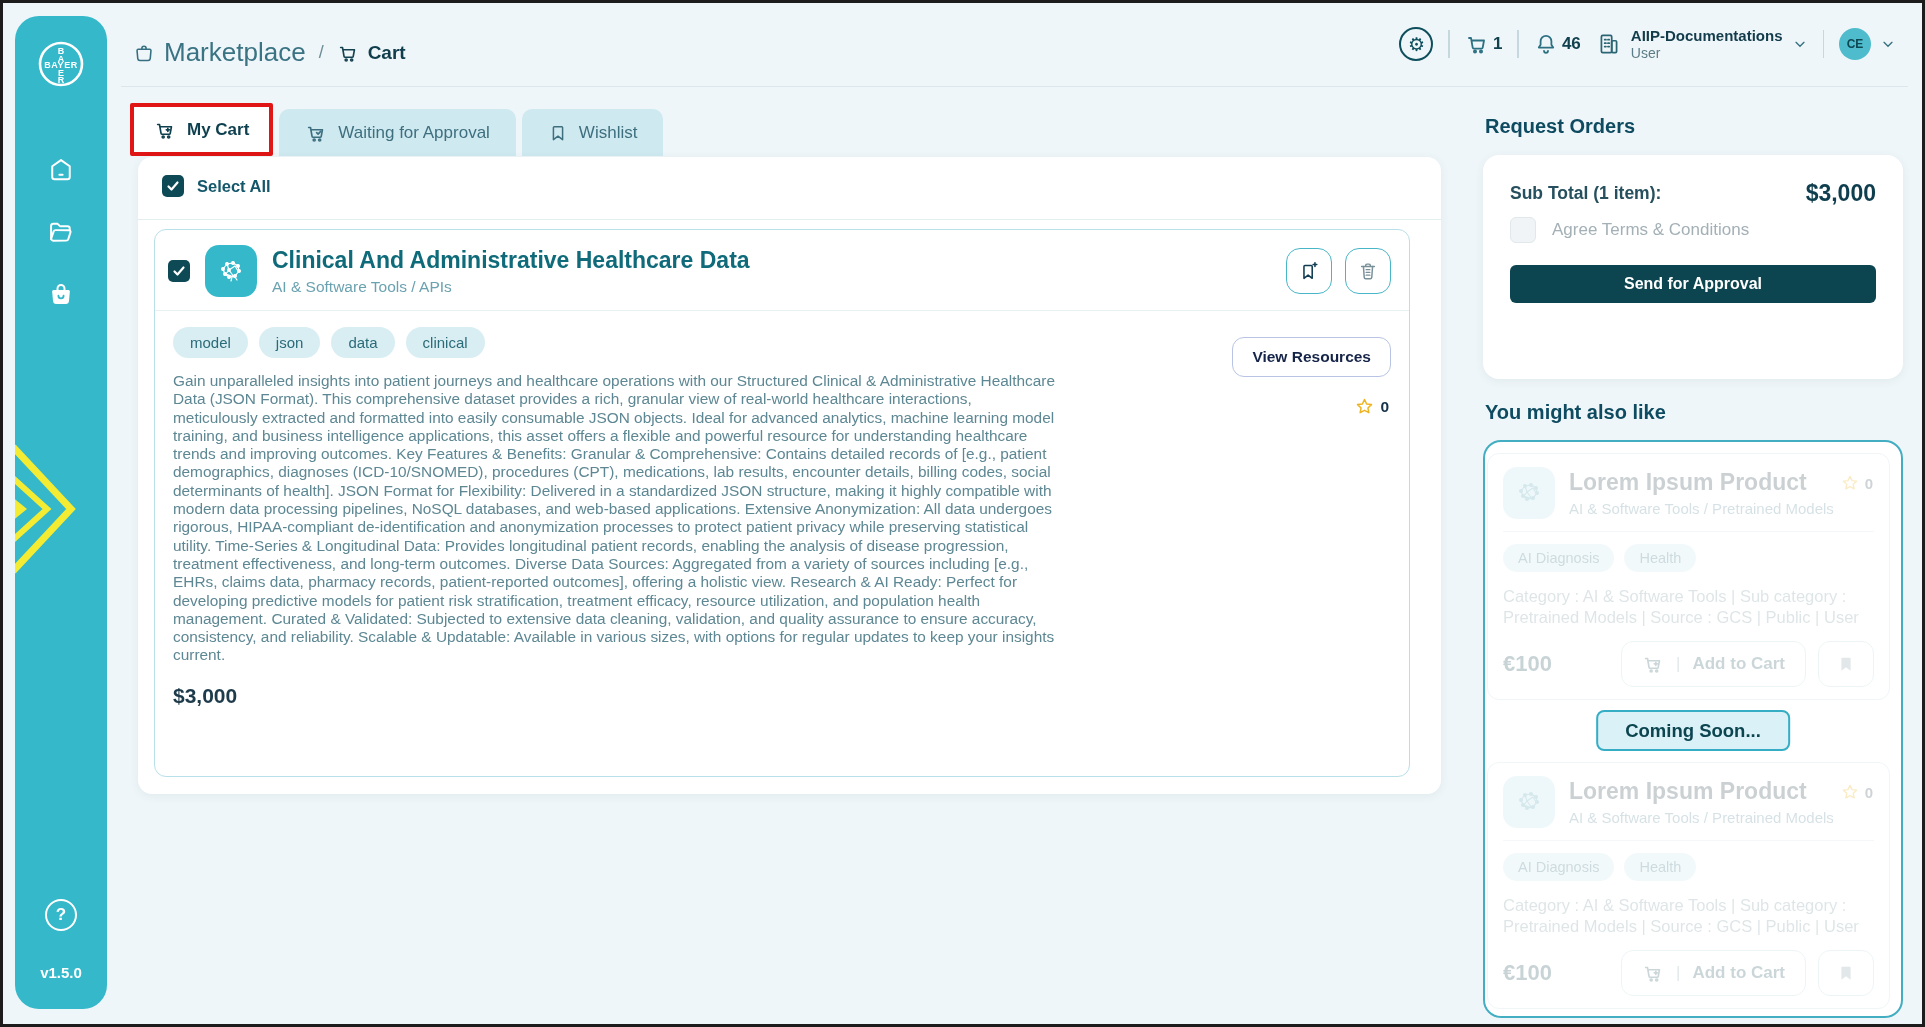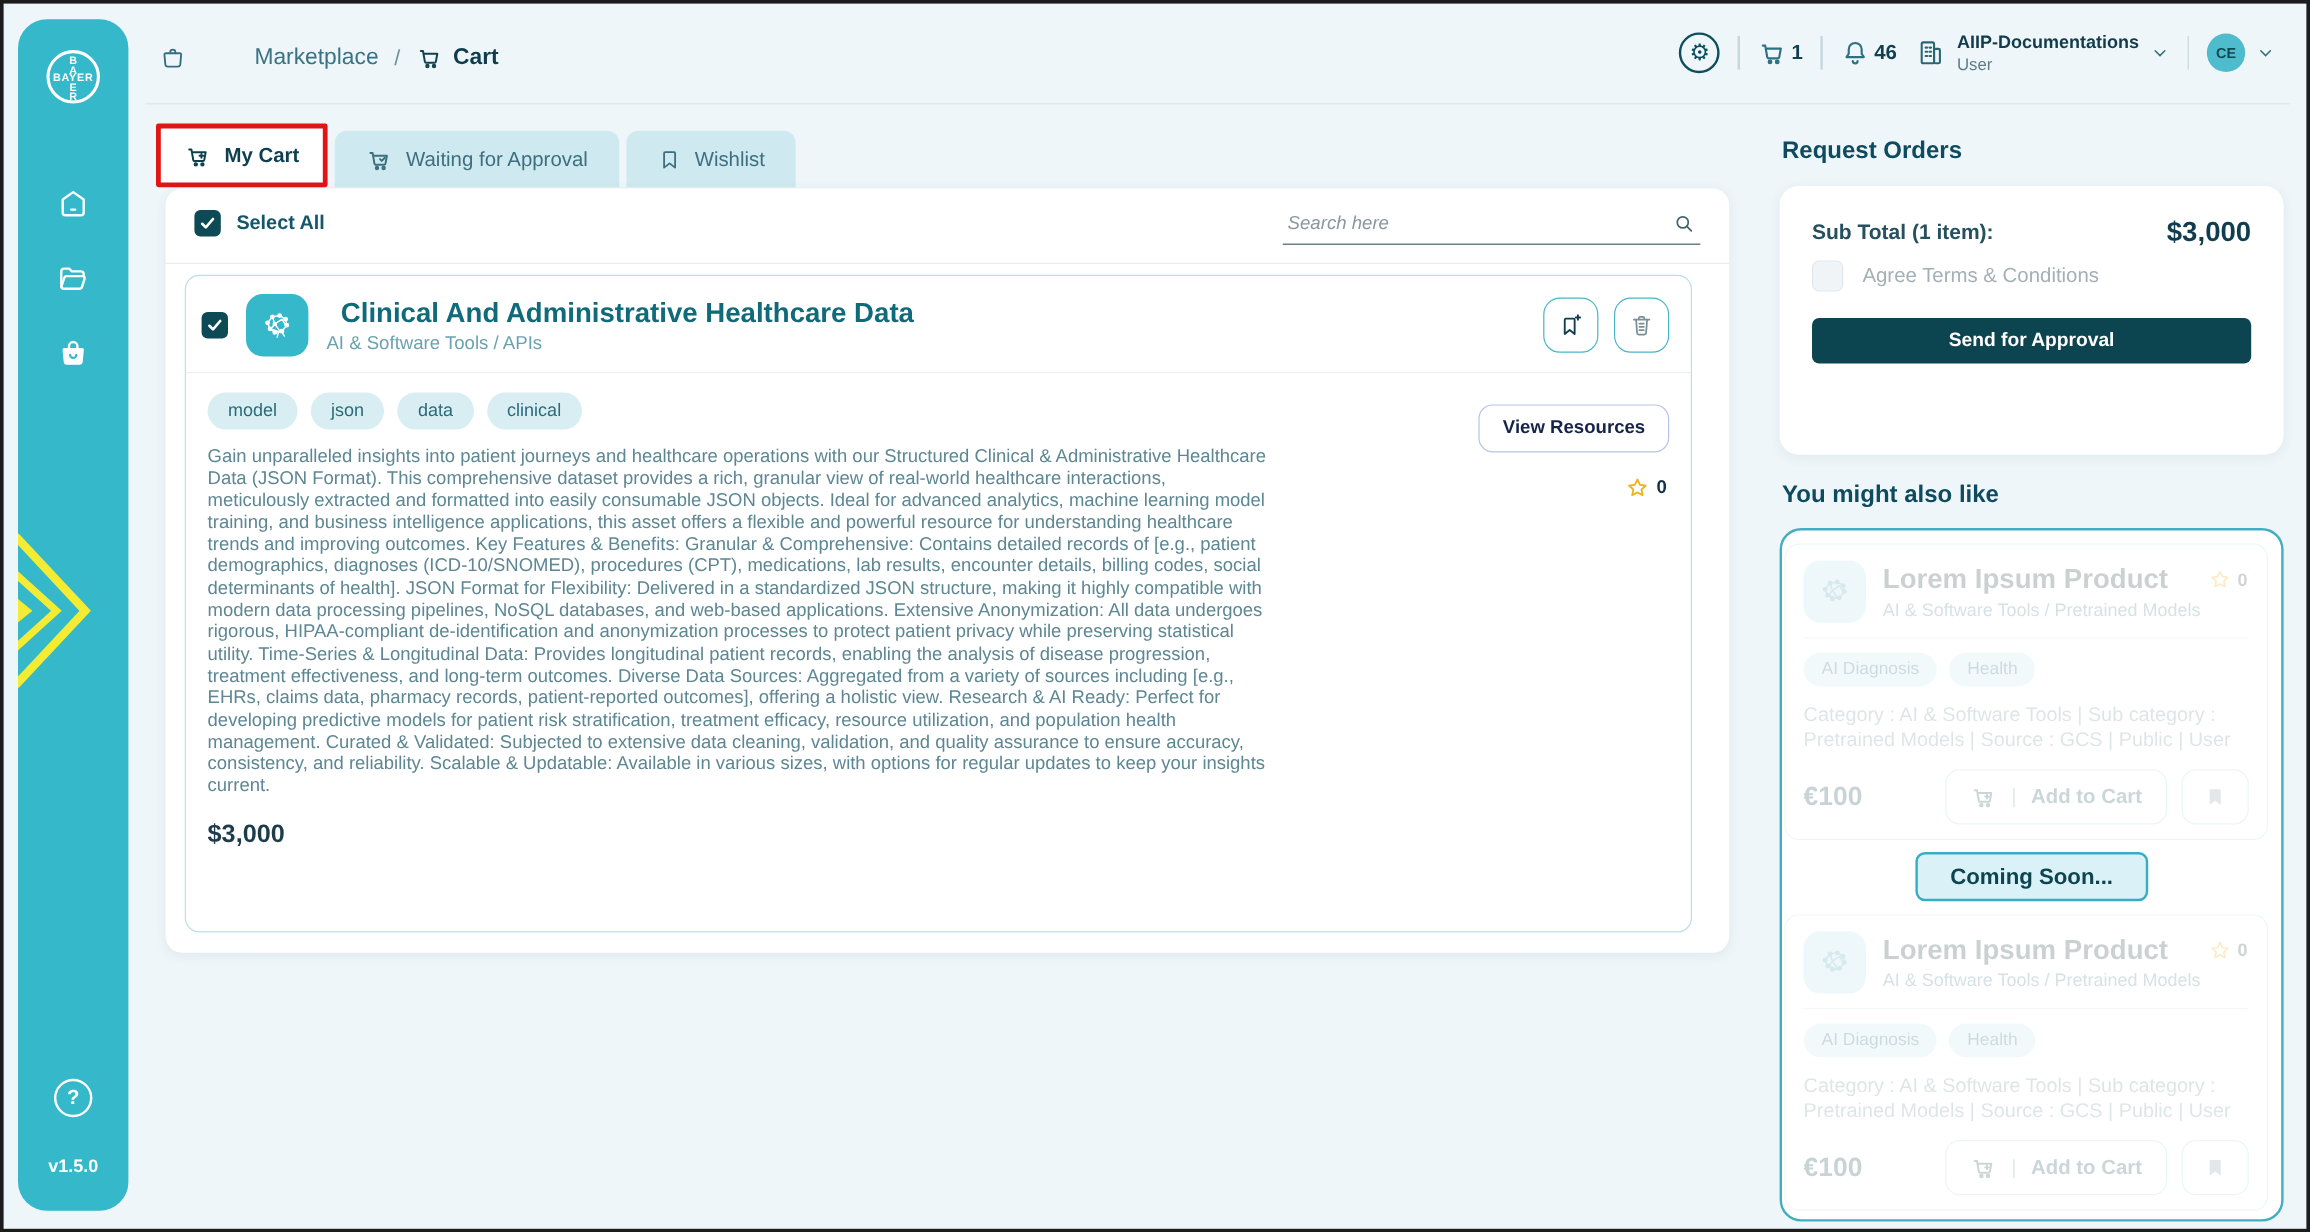--- a/index.html
+++ b/index.html
@@ -20,21 +20,21 @@
   .help-btn { position:absolute; bottom:78px; left:50%; transform:translateX(-50%);
               width:32px; height:32px; border:2px solid #fff; border-radius:50%;
               color:#fff; font-size:17px; font-weight:bold; display:flex;
               align-items:center; justify-content:center; }
   .version { position:absolute; bottom:28px; width:100%; text-align:center;
              color:#fff; font-weight:bold; font-size:15px; }
 
   
   .breadcrumb { position:absolute; left:130px; top:34px; display:flex;
                 align-items:center; gap:9px; }
-  .crumb-root { font-size:19px; color:#3a7383;margin-left:48px; }
+  .crumb-root { font-size:26px; color:#3a7383; }
   .crumb-sep { font-size:18px; color:#6e8e98; margin:0 4px; }
   .crumb-cur { font-size:19px; font-weight:bold; color:#103d4c; }
   .bc-icon { color:#356f80; }
   .bc-icon2 { color:#14414f; }
   .header-right { position:absolute; right:26px; top:24px; display:flex;
                   align-items:center; gap:15px; }
   .vdiv { width:1.5px; height:28px; background:#c6d8de; }
   .gear { width:34px; height:34px; border:2.5px solid #0d4f5c; border-radius:50%;
           color:#0d4f5c; font-size:19px; display:flex; align-items:center;
           justify-content:center; font-family:"DejaVu Sans", sans-serif; }
@@ -78,21 +78,21 @@
   .search-ph { font-size:15.5px; font-style:italic; color:#8a979e; }
   .search svg { color:#46626d; }
   .mc-rule { position:absolute; top:62px; left:0; right:0; height:1px; background:#e3eef1; }
 
   .item-card { position:absolute; left:16px; top:72px; width:1256px; height:548px;
                border:1px solid #b9dfe9; border-radius:12px; background:#fff; }
   .item-head { display:flex; align-items:center; gap:15px; padding:15px 18px 13px 13px; }
   .tile { width:52px; height:52px; border-radius:14px; background:#34b8ca;
           display:flex; align-items:center; justify-content:center; flex:0 0 auto; }
   .titles { display:flex; flex-direction:column; gap:4px; }
-  .item-title { font-size:23px; font-weight:bold; color:#0f6a7a;margin-left:12px; }
+  .item-title { font-size:23px; font-weight:bold; color:#0f6a7a; }
   .item-cat { font-size:15.5px; color:#6ba2b0; }
   .head-actions { margin-left:auto; display:flex; gap:13px; }
   .sq-btn { width:46px; height:46px; border:1.5px solid #49b6c8; border-radius:14px;
             background:#fff; display:flex; align-items:center; justify-content:center;
             cursor:pointer; }
   .item-rule { height:1px; background:#e7f1f4; }
   .item-body { position:relative; padding:16px 18px; }
   .tags-row { display:flex; gap:11px; }
   .pill { background:#d9eef3; color:#2a6b79; font-size:15px; padding:7px 17px;
           border-radius:16px; }
@@ -319,27 +319,20 @@
 
   <div class="main-card">
     <div class="select-row">
       <div class="cbx">
         <svg viewBox="0 0 14 14" fill="none" stroke="#fff" stroke-width="2.2" stroke-linecap="round" stroke-linejoin="round">
             <path d="M2.5 7.5l3 3 6-7"></path>
           </svg>
       </div>
       <span class="select-label">Select All</span>
     </div>
-    <div class="search">
-      <span class="search-ph">Search here</span>
-      <svg width="19" height="19" viewBox="0 0 24 24" fill="none" stroke="currentColor" stroke-width="1.8" stroke-linecap="round">
-        <circle cx="10.5" cy="10.5" r="5.8"></circle>
-          <path d="M14.8 14.8L19.5 19.5"></path>
-      </svg>
-    </div>
     <div class="mc-rule"></div>
 
     <div class="item-card">
       <div class="item-head">
         <div class="cbx">
           <svg viewBox="0 0 14 14" fill="none" stroke="#fff" stroke-width="2.2" stroke-linecap="round" stroke-linejoin="round">
               <path d="M2.5 7.5l3 3 6-7"></path>
             </svg>
         </div>
         <div class="tile">

